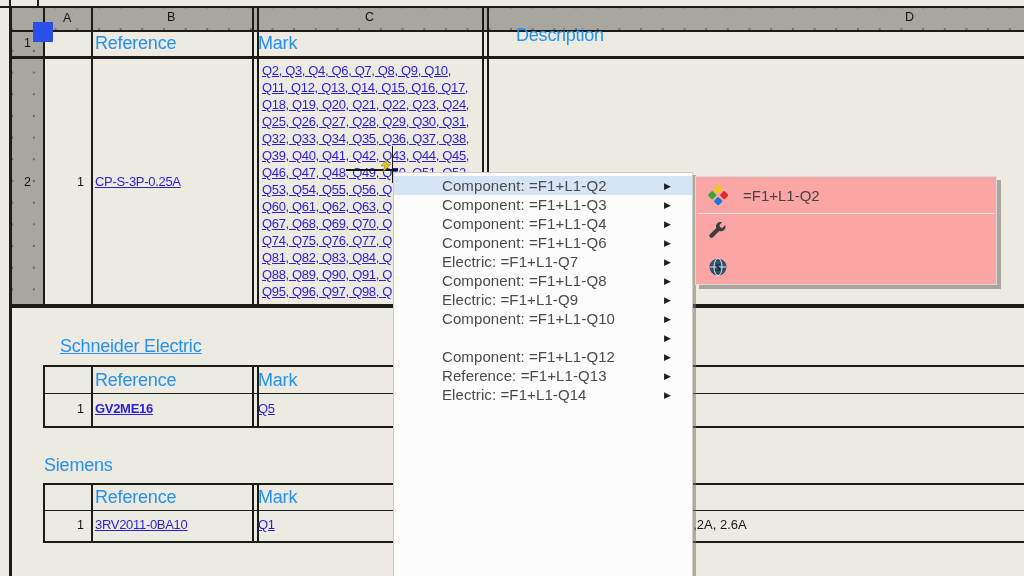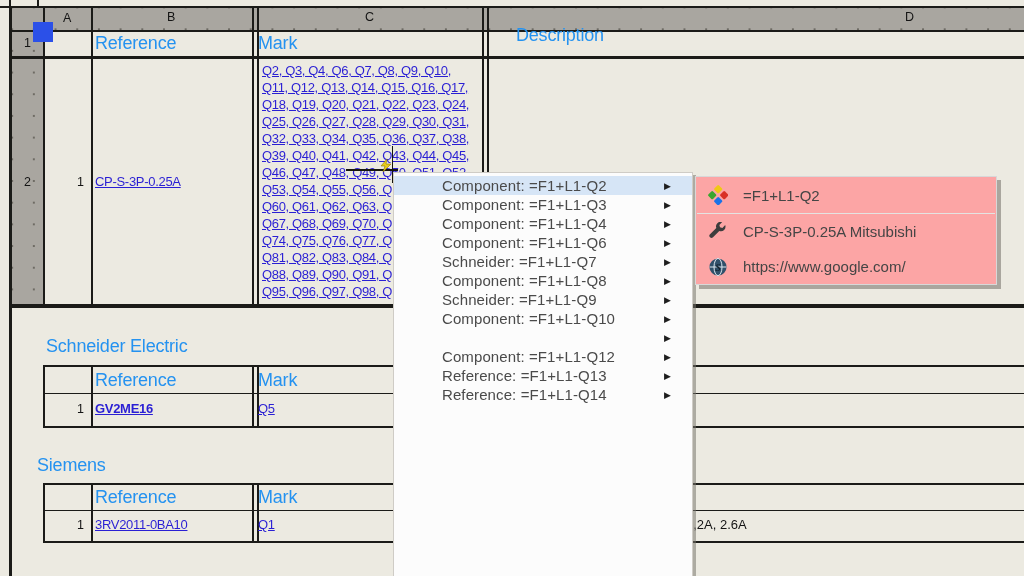--- a/index.html
+++ b/index.html
@@ -122,35 +122,35 @@
     <div>Q46, Q47, Q48, Q49, Q50, Q51, Q52,</div>
     <div>Q53, Q54, Q55, Q56, Q</div>
     <div>Q60, Q61, Q62, Q63, Q</div>
     <div>Q67, Q68, Q69, Q70, Q</div>
     <div>Q74, Q75, Q76, Q77, Q</div>
     <div>Q81, Q82, Q83, Q84, Q</div>
     <div>Q88, Q89, Q90, Q91, Q</div>
     <div>Q95, Q96, Q97, Q98, Q</div>
   </div>
 
-  <div class="bluelabel" style="left:46px;top:339px;">Schneider Electric</div>
+  <div class="bluelabel" style="left:60px;top:339px;text-decoration:underline;">Schneider Electric</div>
   <div class="hline" style="left:43px;top:365px;width:981px;height:1.5px;"></div>
   <div class="hline" style="left:43px;top:393px;width:981px;height:1.2px;"></div>
   <div class="hline" style="left:43px;top:426px;width:981px;height:1.5px;"></div>
   <div class="vline" style="left:43px;top:365px;width:1.5px;height:62px;"></div>
   <div class="vline" style="left:91px;top:365px;width:1.5px;height:62px;"></div>
   <div class="vline" style="left:252px;top:365px;width:1.5px;height:62px;"></div>
   <div class="vline" style="left:257px;top:365px;width:1.5px;height:62px;"></div>
   <div class="bluelabel" style="left:95px;top:373px;">Reference</div>
   <div class="bluelabel" style="left:258px;top:373px;">Mark</div>
   <div class="sheettext" style="left:77px;top:403px;">1</div>
   <div class="cadlink" style="left:95px;top:402px;font-weight:bold;">GV2ME16</div>
   <div class="cadlink" style="left:258px;top:402px;">Q5</div>
 
-  <div class="bluelabel" style="left:37px;top:458px;">Siemens</div>
+  <div class="bluelabel" style="left:44px;top:458px;">Siemens</div>
   <div class="hline" style="left:43px;top:483px;width:981px;height:1.5px;"></div>
   <div class="hline" style="left:43px;top:510px;width:981px;height:1.2px;"></div>
   <div class="hline" style="left:43px;top:541px;width:981px;height:1.5px;"></div>
   <div class="vline" style="left:43px;top:483px;width:1.5px;height:59px;"></div>
   <div class="vline" style="left:91px;top:483px;width:1.5px;height:59px;"></div>
   <div class="vline" style="left:252px;top:483px;width:1.5px;height:59px;"></div>
   <div class="vline" style="left:257px;top:483px;width:1.5px;height:59px;"></div>
   <div class="bluelabel" style="left:95px;top:490px;">Reference</div>
   <div class="bluelabel" style="left:258px;top:490px;">Mark</div>
   <div class="sheettext" style="left:77px;top:519px;">1</div>
@@ -175,73 +175,71 @@
     </div>
     <div class="ctx-item">
       <span>Component: =F1+L1-Q4</span>
       <span class="ctx-arrow">▶</span>
     </div>
     <div class="ctx-item">
       <span>Component: =F1+L1-Q6</span>
       <span class="ctx-arrow">▶</span>
     </div>
     <div class="ctx-item">
-      <span>Schneider: =F1+L1-Q7</span>
+      <span>Electric: =F1+L1-Q7</span>
       <span class="ctx-arrow">▶</span>
     </div>
     <div class="ctx-item">
       <span>Component: =F1+L1-Q8</span>
       <span class="ctx-arrow">▶</span>
     </div>
     <div class="ctx-item">
-      <span>Schneider: =F1+L1-Q9</span>
+      <span>Electric: =F1+L1-Q9</span>
       <span class="ctx-arrow">▶</span>
     </div>
     <div class="ctx-item">
       <span>Component: =F1+L1-Q10</span>
       <span class="ctx-arrow">▶</span>
     </div>
     <div class="ctx-item">
       <span class="ctx-arrow">▶</span>
     </div>
     <div class="ctx-item">
       <span>Component: =F1+L1-Q12</span>
       <span class="ctx-arrow">▶</span>
     </div>
     <div class="ctx-item">
       <span>Reference: =F1+L1-Q13</span>
       <span class="ctx-arrow">▶</span>
     </div>
     <div class="ctx-item">
-      <span>Reference: =F1+L1-Q14</span>
+      <span>Electric: =F1+L1-Q14</span>
       <span class="ctx-arrow">▶</span>
     </div>
   </div>
 
   <div class="sub">
     <div class="sub-item">
       <svg class="sub-icon" viewBox="0 0 20 20">
         <rect x="7" y="1" width="6.4" height="6.4" rx="1.2" fill="#f0c816" transform="rotate(45 10.2 4.2)"></rect>
         <rect x="1" y="7" width="6.4" height="6.4" rx="1.2" fill="#3aa62f" transform="rotate(45 4.2 10.2)"></rect>
         <rect x="13" y="7" width="6.4" height="6.4" rx="1.2" fill="#d93025" transform="rotate(45 16.2 10.2)"></rect>
         <rect x="7" y="13" width="6.4" height="6.4" rx="1.2" fill="#1a73e8" transform="rotate(45 10.2 16.2)"></rect>
       </svg>
       <span>=F1+L1-Q2</span>
     </div>
     <div class="sub-sep"></div>
     <div class="sub-item">
       <svg class="sub-icon" viewBox="0 0 20 20">
         <path d="M17.2 3.1 a4.6 4.6 0 0 1 -5.9 5.9 L5.0 15.3 a2.1 2.1 0 0 1 -3.0 -3.0 L8.3 6.0 a4.6 4.6 0 0 1 5.9 -5.9 L11.4 2.9 l0.6 2.4 2.4 0.6 z" fill="#3d3d3d"></path>
       </svg>
-      <span>CP-S-3P-0.25A Mitsubishi</span>
     </div>
     <div class="sub-item">
       <svg class="sub-icon" viewBox="0 0 20 20">
         <circle cx="10" cy="10" r="8.6" fill="#30506a"></circle>
         <ellipse cx="10" cy="10" rx="4" ry="8.6" fill="none" stroke="#dce6ee" stroke-width="1"></ellipse>
         <path d="M1.6 10 h16.8" stroke="#dce6ee" stroke-width="1" fill="none"></path>
         <text x="10" y="14" font-size="10" font-family="Liberation Serif,serif" font-style="italic" font-weight="bold" fill="#11202c" text-anchor="middle">S</text>
       </svg>
-      <span>https://www.google.com/</span>
     </div>
   </div>
 
 </div>
 
 </body></html>

